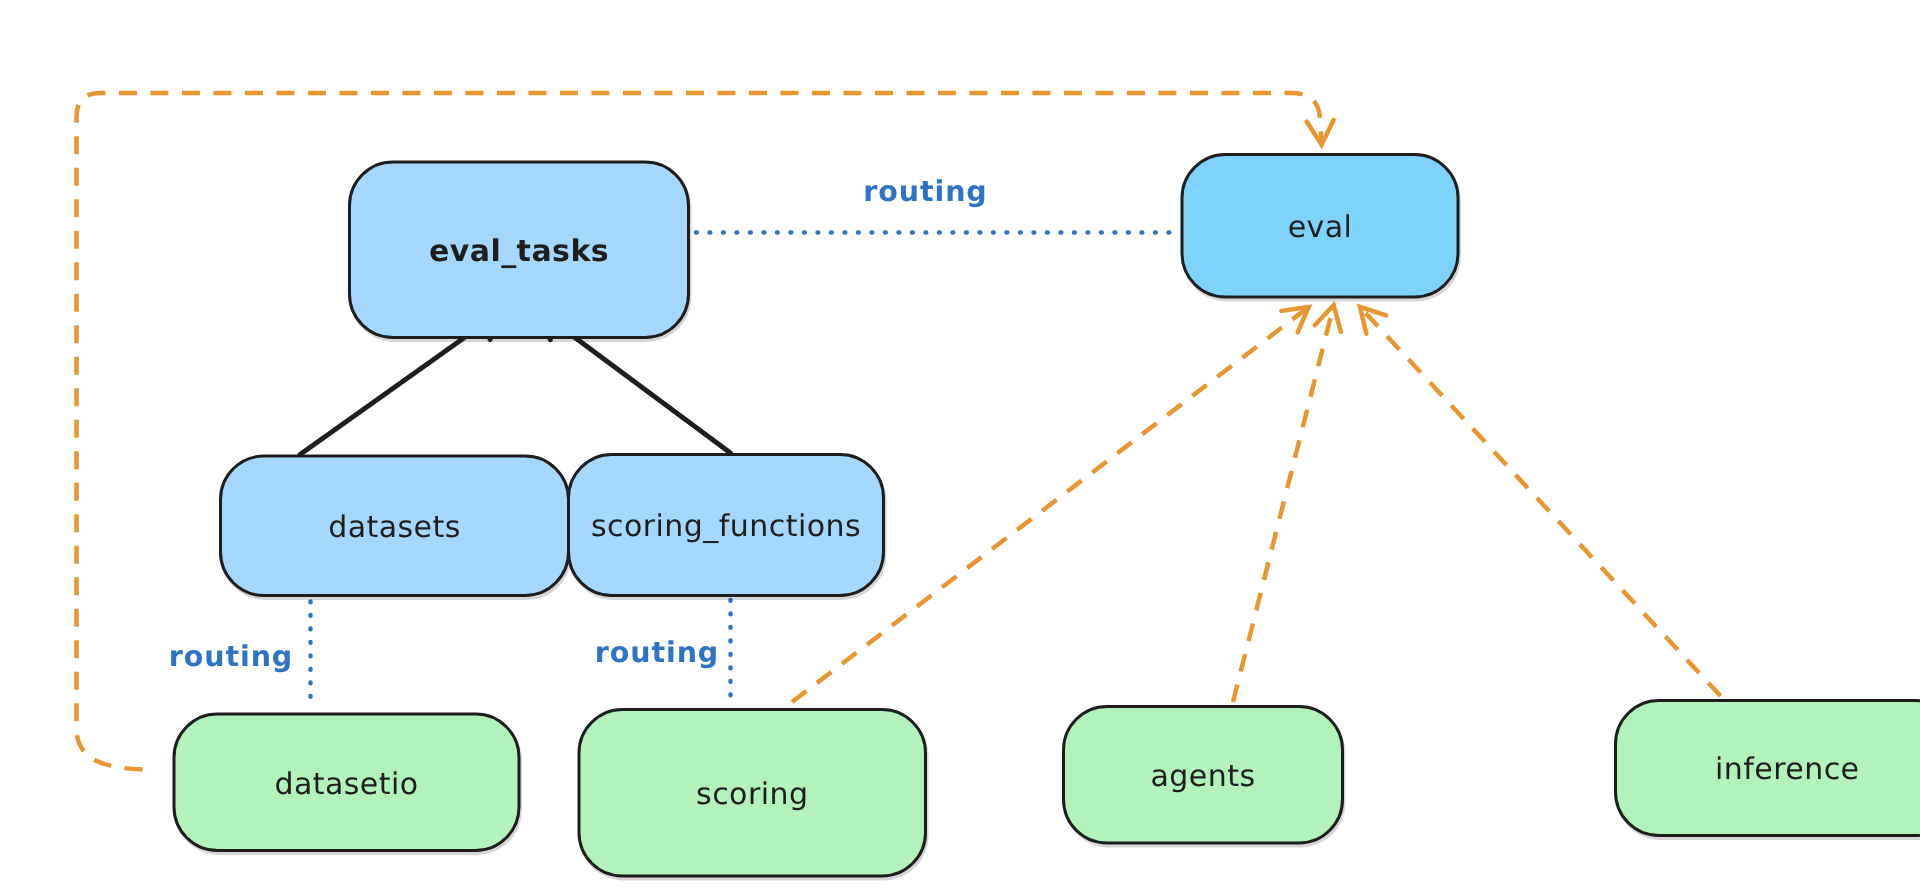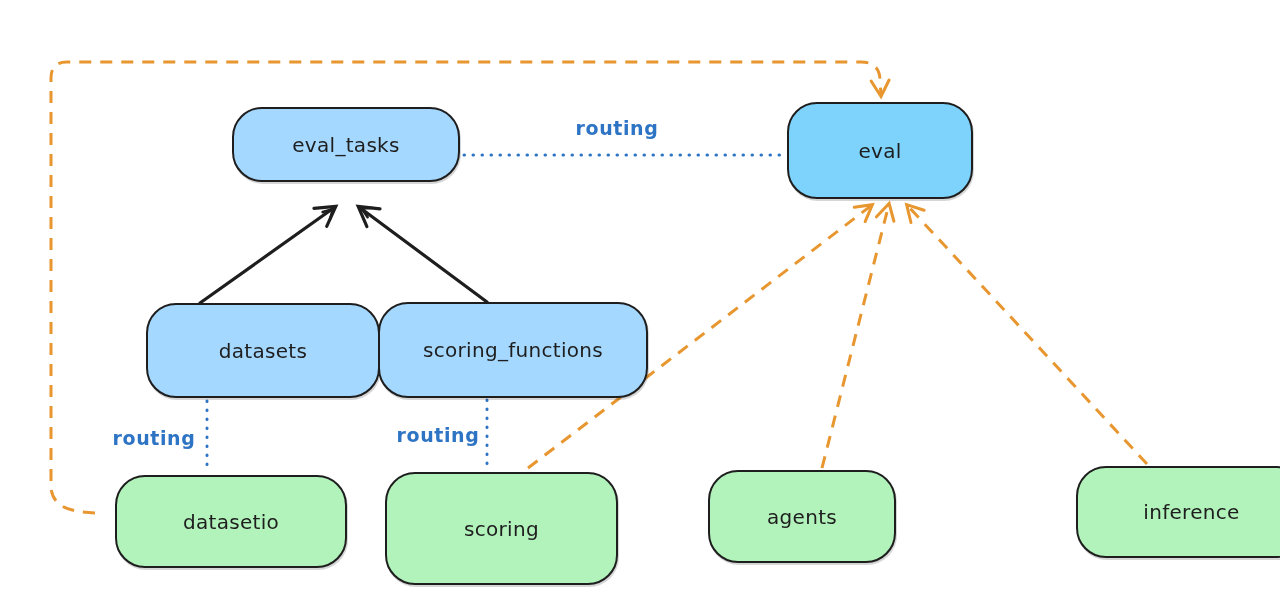--- a/index.html
+++ b/index.html
@@ -63,24 +63,24 @@
         <path d="M 464 155 L 786 155" class="edge edge-dotted" stroke="#2e74c4"></path>
         <path d="M 207 401 L 207 473" class="edge edge-dotted" stroke="#2e74c4"></path>
         <path d="M 487 400 L 487 469" class="edge edge-dotted" stroke="#2e74c4"></path>
         <path d="M 95 513 C 72 512 53 508 51 488 L 51 78 Q 51 62 67 62 L 861 62 Q 879 62 880 79 L 881 96" class="edge edge-dashed" stroke="#e8962f" marker-end="url(#arrow-orange)"></path>
         <path d="M 528 468 L 872 205" class="edge edge-dashed" stroke="#e8962f" marker-end="url(#arrow-orange)"></path>
         <path d="M 822 468 L 889 204" class="edge edge-dashed" stroke="#e8962f" marker-end="url(#arrow-orange)"></path>
         <path d="M 1147 464 L 907 205" class="edge edge-dashed" stroke="#e8962f" marker-end="url(#arrow-orange)"></path>
       </g>
   </svg>
   <div id="node-layer">
-      <div class="node" style="left: 232px; top: 107px; width: 228px; height: 75px; background: rgb(165, 216, 255);">eval_tasks</div>
+      <div class="node" style="left: 232px; top: 107px; width: 228px; height: 119px; background: rgb(165, 216, 255); font-weight: bold;">eval_tasks</div>
       <div class="node" style="left: 787px; top: 102px; width: 186px; height: 97px; background: #7dd3fc;">eval</div>
       <div class="node" style="left: 98px; top: 303px; width: 234px; height: 95px; background: rgb(165, 216, 255); margin-left: 48px;">datasets</div>
-      <div class="node" style="left: 378px; top: 302px; width: 270px; height: 96px; background: rgb(165, 216, 255);">scoring_functions</div>
+      <div class="node" style="left: 378px; top: 302px; width: 212px; height: 96px; background: rgb(165, 216, 255);">scoring_functions</div>
       <div class="node" style="left: 95px; top: 475px; width: 232px; height: 93px; background: rgb(178, 242, 187); margin-left: 20px;">datasetio</div>
       <div class="node" style="left: 385px; top: 472px; width: 233px; height: 113px; background: rgb(178, 242, 187);">scoring</div>
       <div class="node" style="left: 708px; top: 470px; width: 188px; height: 93px; background: rgb(178, 242, 187);">agents</div>
       <div class="node" style="left: 1076px; top: 466px; width: 231px; height: 92px; background: rgb(178, 242, 187);">inference</div>
     </div>
   <div id="label-layer">
       <div class="routing-label" style="left: 617px; top: 128px;">routing</div>
       <div class="routing-label" style="left: 154px; top: 438px;">routing</div>
       <div class="routing-label" style="left: 438px; top: 435px;">routing</div>
     </div>

